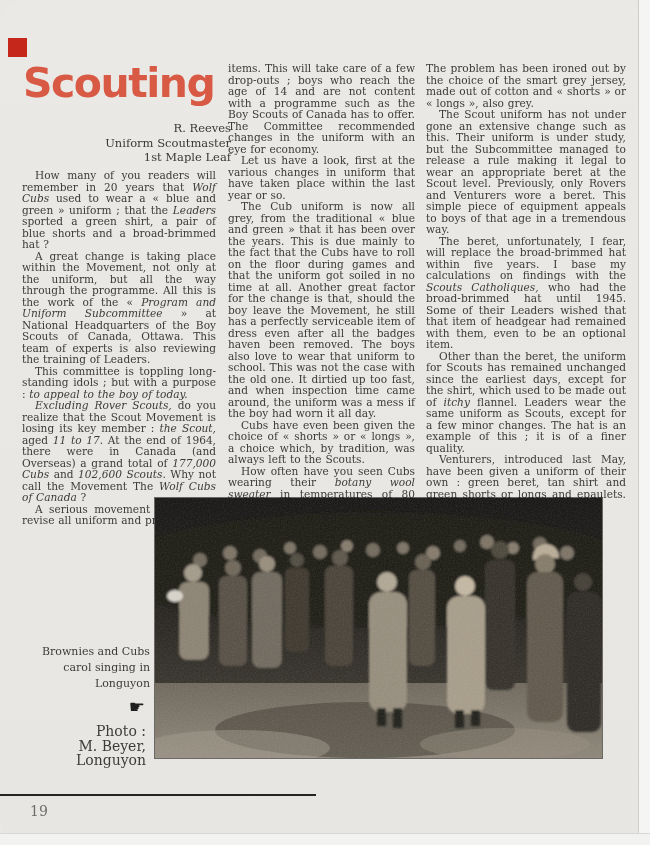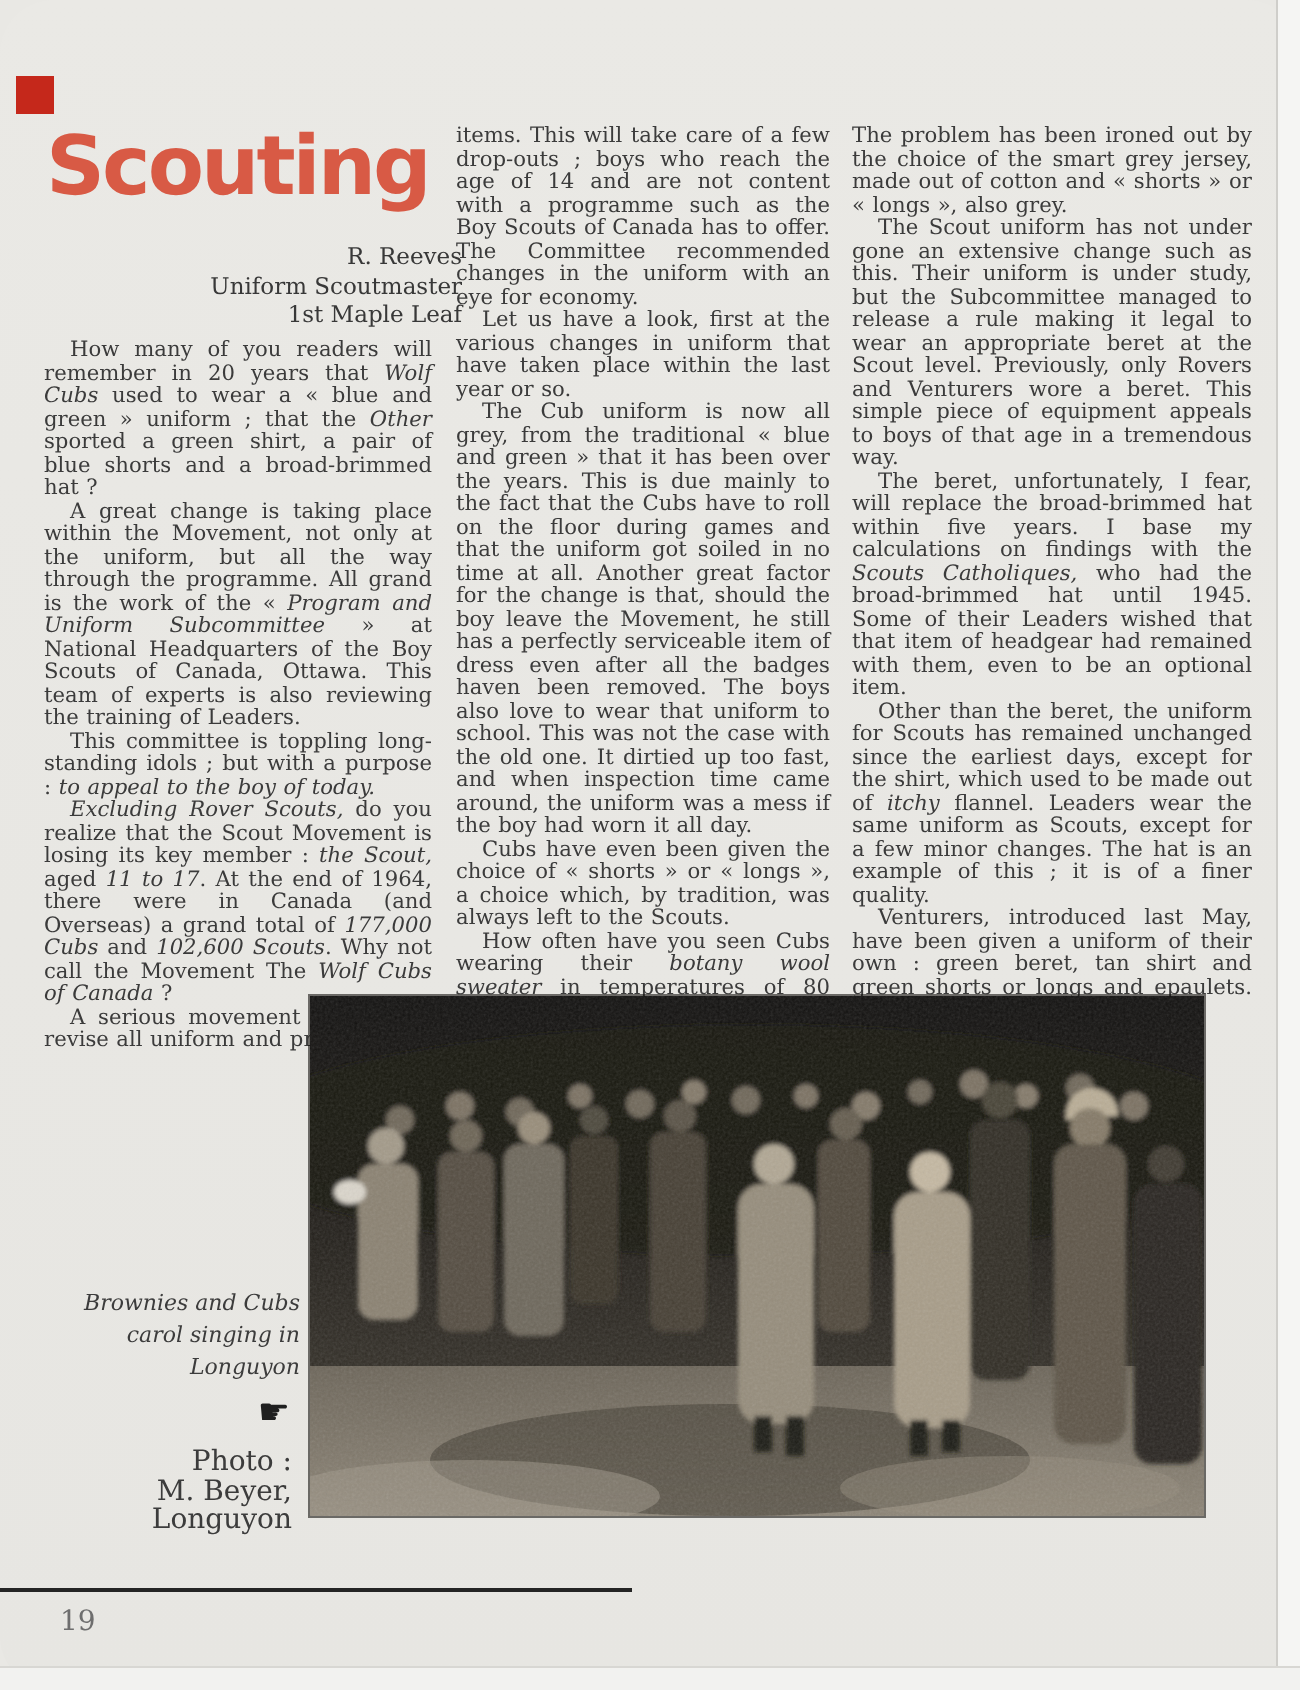--- a/index.html
+++ b/index.html
@@ -28,21 +28,21 @@
   .col1{left:22px;top:170px;width:194px;}
   .col2{left:228px;top:63px;width:187px;}
   .col3{left:426px;top:63px;width:200px;}
   .photo{
     position:absolute;left:155px;top:498px;width:447px;height:260px;margin:0;
     background:#1b1915;z-index:2;box-shadow:0 0 0 1px #18161299;
   }
   .photo svg{display:block;}
   .caption{
     position:absolute;left:22px;top:644px;width:128px;text-align:right;
-    font-style:italic;font-size:11px;line-height:16px;color:#3c3c3c;
+    font-size:11px;line-height:16px;color:#3c3c3c;
   }
   .hand{
     position:absolute;left:100px;top:696px;width:45px;text-align:right;
     font-family:"DejaVu Sans", sans-serif;font-size:18px;color:#1f1f1f;
   }
   .credit{
     position:absolute;left:18px;top:724px;width:128px;text-align:right;
     font-size:14px;line-height:14.5px;color:#3c3c3c;
   }
   .rule{position:absolute;left:0;top:794px;width:316px;height:2px;background:#242424;}
@@ -59,22 +59,22 @@
 
 <div class="page">
 
   <div class="accent-square" style="background: rgb(197, 40, 27);"></div>
 
   <h1 class="title" style="color: rgb(216, 90, 69);">Scouting</h1>
 
   <div class="byline"><span>R. Reeves</span><br><span>Uniform Scoutmaster</span><br><span>1st Maple Leaf</span></div>
 
   <div class="col col1">
-      <p class="para indent"><span>How many of you readers will remember in 20 years that </span><i>Wolf Cubs</i><span> used to wear a « blue and green » uniform ; that the </span><i>Other</i><span> sported a green shirt, a pair of blue shorts and a broad-brimmed hat ?</span></p>
-      <p class="para indent"><span>A great change is taking place within the Movement, not only at the uniform, but all the way through the programme. All grand is the work of the « </span><i>Program and Uniform Subcommittee</i><span> » at National Headquarters of the Boy Scouts of Canada, Ottawa. This team of experts is also reviewing the training of Leaders.</span></p>
+      <p class="para indent"><span>How many of you readers will remember in 20 years that </span><i>Wolf Cubs</i><span> used to wear a « blue and green » uniform ; that the </span><i>Leaders</i><span> sported a green shirt, a pair of blue shorts and a broad-brimmed hat ?</span></p>
+      <p class="para indent"><span>A great change is taking place within the Movement, not only at the uniform, but all the way through the programme. All this is the work of the « </span><i>Program and Uniform Subcommittee</i><span> » at National Headquarters of the Boy Scouts of Canada, Ottawa. This team of experts is also reviewing the training of Leaders.</span></p>
       <p class="para indent"><span>This committee is toppling long-standing idols ; but with a purpose : </span><i>to appeal to the boy of today.</i></p>
       <p class="para indent"><i>Excluding Rover Scouts,</i><span> do you realize that the Scout Movement is losing its key member : </span><i>the Scout,</i><span> aged </span><i>11 to 17</i><span>. At the end of 1964, there were in Canada (and Overseas) a grand total of </span><i>177,000 Cubs</i><span> and </span><i>102,600 Scouts</i><span>. Why not call the Movement The </span><i>Wolf Cubs of Canada</i><span> ?</span></p>
       <p class="para indent"><span>A serious movement is afoot to revise all uniform and programme</span></p>
     </div>
   <div class="col col2">
       <p class="para"><span>items. This will take care of a few drop-outs ; boys who reach the age of 14 and are not content with a programme such as the Boy Scouts of Canada has to offer. The Committee recommended changes in the uniform with an eye for economy.</span></p>
       <p class="para indent"><span>Let us have a look, first at the various changes in uniform that have taken place within the last year or so.</span></p>
       <p class="para indent"><span>The Cub uniform is now all grey, from the traditional « blue and green » that it has been over the years. This is due mainly to the fact that the Cubs have to roll on the floor during games and that the uniform got soiled in no time at all. Another great factor for the change is that, should the boy leave the Movement, he still has a perfectly serviceable item of dress even after all the badges haven been removed. The boys also love to wear that uniform to school. This was not the case with the old one. It dirtied up too fast, and when inspection time came around, the uniform was a mess if the boy had worn it all day.</span></p>
       <p class="para indent"><span>Cubs have even been given the choice of « shorts » or « longs », a choice which, by tradition, was always left to the Scouts.</span></p>
       <p class="para indent"><span>How often have you seen Cubs wearing their </span><i>botany wool sweater</i><span> in temperatures of 80 above, or even </span><i>gabardine shorts</i><span> at 25 below ?</span></p>

